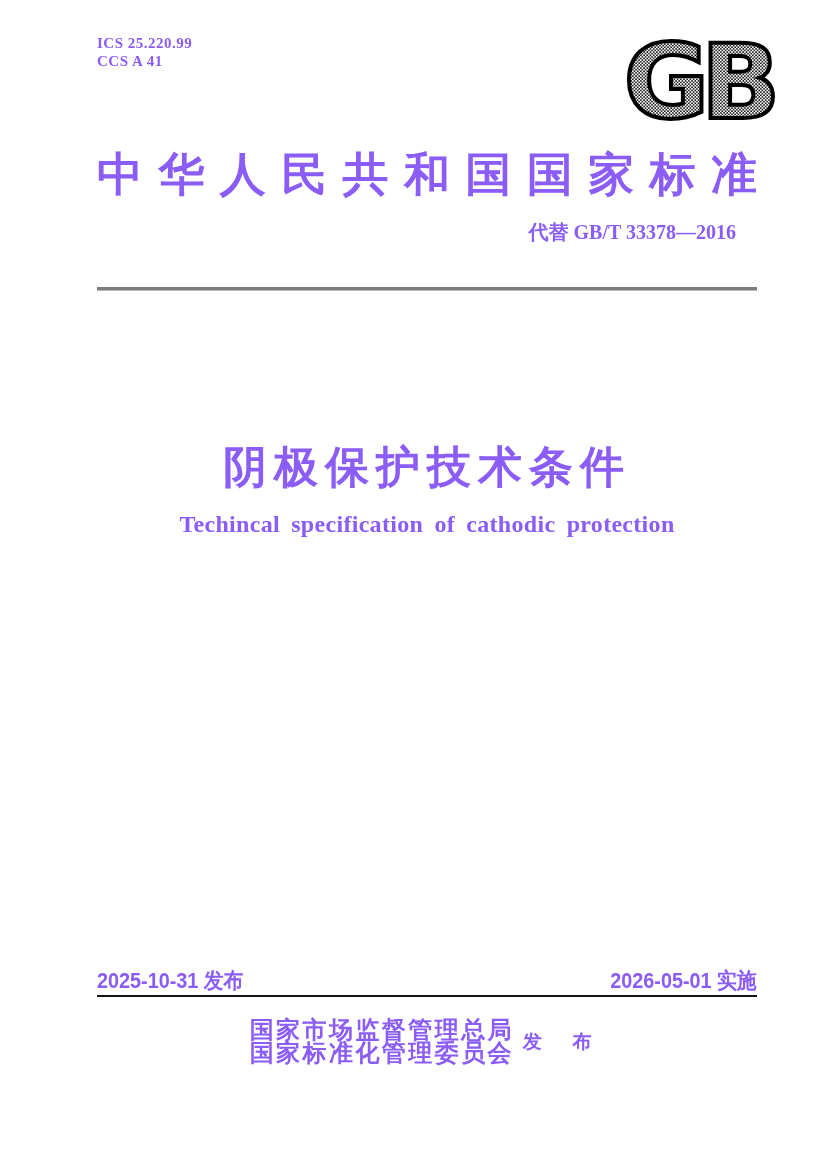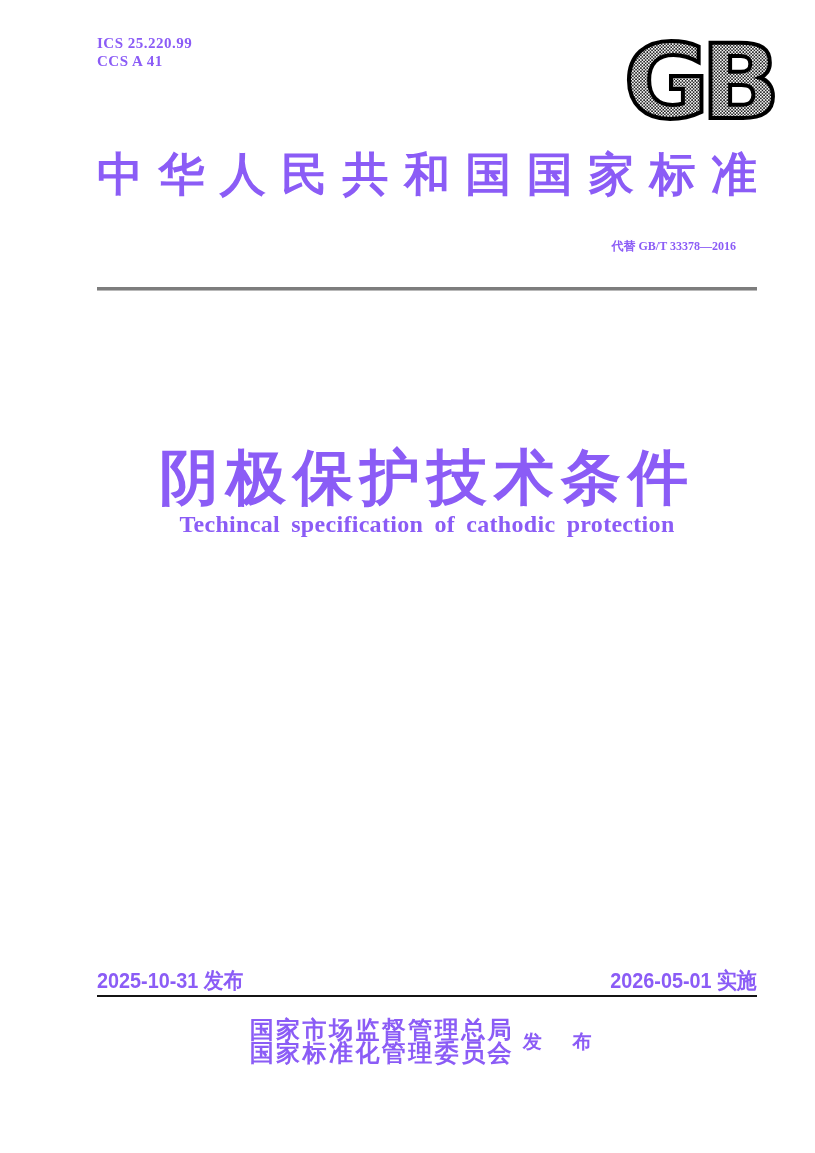--- a/index.html
+++ b/index.html
@@ -64,23 +64,23 @@
     text-align: right;
   }
   .std-no .number {
     font-weight: bold;
     font-size: 24px;
     line-height: 27px;
     letter-spacing: 0.5px;
   }
   .std-no .replaces {
     font-weight: bold;
-    font-size: 12px;
+    font-size: 20px;
     line-height: 20px;
-    margin-top: 16px;
+    margin-top: 2px;
   }
 
   .rule-gray {
     position: absolute;
     left: 0;
     top: 287px;
     width: 660px;
     height: 3px;
     background: #7d7d7d;
     border-bottom: 1px solid #b9b9b9;
@@ -88,21 +88,21 @@
 
   
   .doc-title {
     position: absolute;
     left: 0;
     top: 438px;
     width: 660px;
     text-align: center;
     font-family: "Liberation Sans", "DejaVu Sans", sans-serif;
     font-weight: bold;
-    font-size: 60px;
+    font-size: 44px;
     letter-spacing: 7px;
     white-space: nowrap;
   }
   .doc-subtitle {
     position: absolute;
     left: 0;
     top: 511px;
     width: 660px;
     text-align: center;
     font-weight: bold;

